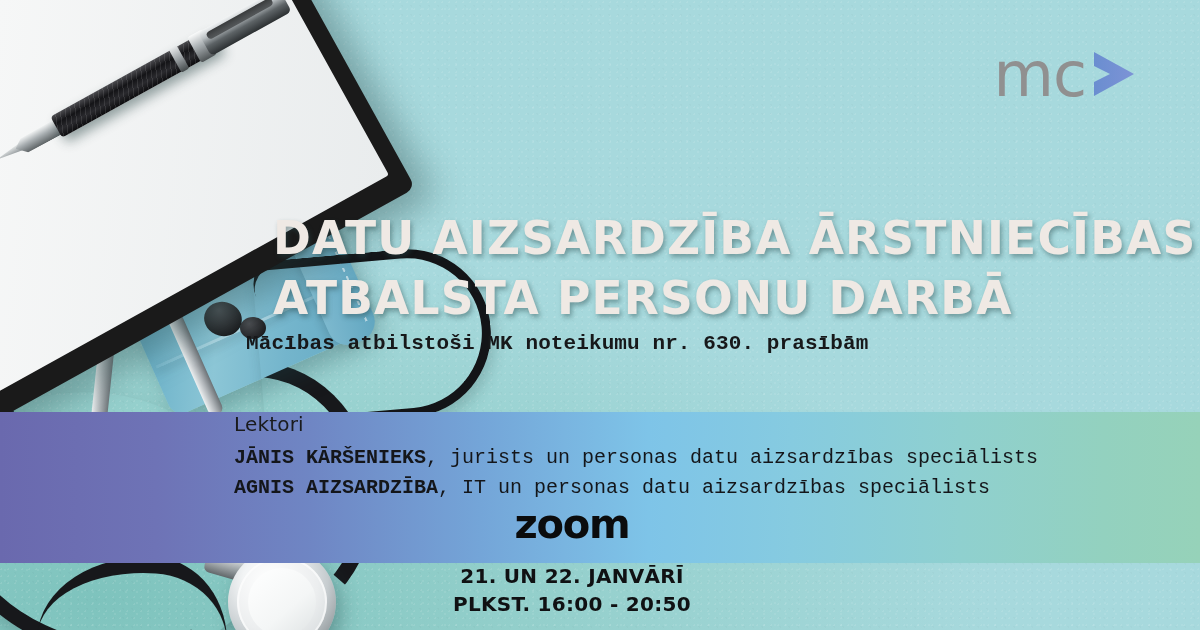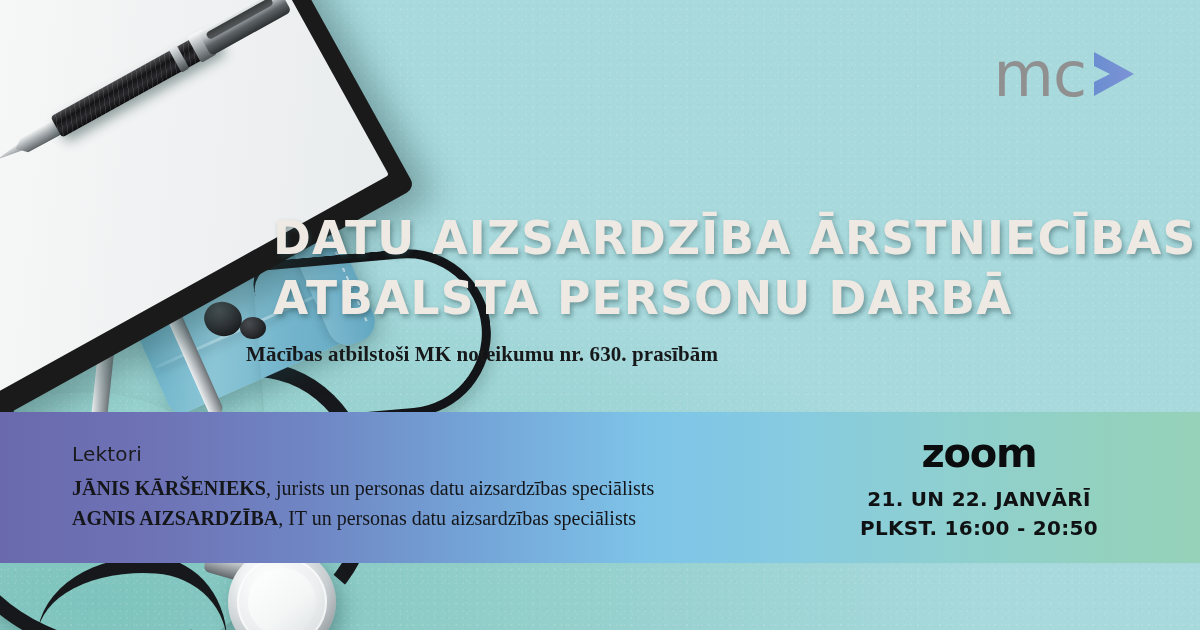--- a/index.html
+++ b/index.html
@@ -226,61 +226,61 @@
     font-size:47px;
     letter-spacing:1.2px;
     color:#efe9e4;
     line-height:1.28;
     text-shadow:2px 3px 5px rgba(38,72,74,.45);
     transform:scaleX(.97);
     transform-origin:right center;
     white-space:nowrap;
   }
   .subtitle{
-    margin-top:14px;
-    font-family:Liberation Serif, serif;
+    margin-top:4px;
+    font-family:Liberation Mono, monospace;
     font-weight:700;
     font-size:21px;
     color:#17181a;
     letter-spacing:.1px;
     white-space:nowrap;
   }
 
   
   .banner{
     position:absolute;left:0;top:412px;width:1200px;height:151px;
     background:linear-gradient(90deg,
       #6a69ae 0%,
       #6e73b6 13%,
       #6f86c4 26%,
       #74a5d8 40%,
       #7ec4e8 54%,
       #86cbe0 66%,
       #8fd0cf 80%,
       #93d1bf 92%,
       #96d2b9 100%);
-    display:flex;align-items:center;
+    display:flex;align-items:center;flex-direction:column;
   }
   .banner-left{
     padding-left:72px;flex:1;color:#131416;
   }
   .lektori-label{
     font-size:20px;font-weight:400;letter-spacing:.2px;color:#1a1b1d;
     font-family:"DejaVu Sans",sans-serif;
     margin-bottom:7px;
   }
   .lecturer{
     font-size:20px;line-height:1.52;color:#14161a;
-    font-family:Liberation Serif, serif;
+    font-family:Liberation Mono, monospace;
     white-space:nowrap;
   }
   .lecturer b{font-weight:700;}
   .banner-right{
     width:330px;padding-right:56px;text-align:center;
-    display:flex;flex-direction:column;align-items:center;gap:12px;
+    display:flex;flex-direction:column;align-items:center;gap:18px;
   }
   .zoom-logo{
     font-family:"DejaVu Sans",sans-serif;
     font-size:40px;font-weight:600;color:#0b0c0d;
     letter-spacing:-1.2px;line-height:1;
   }
   .zoom-logo span{display:inline-block;}
   .datetime{
     font-family:"DejaVu Sans",sans-serif;
     font-weight:700;font-size:20px;color:#101113;

